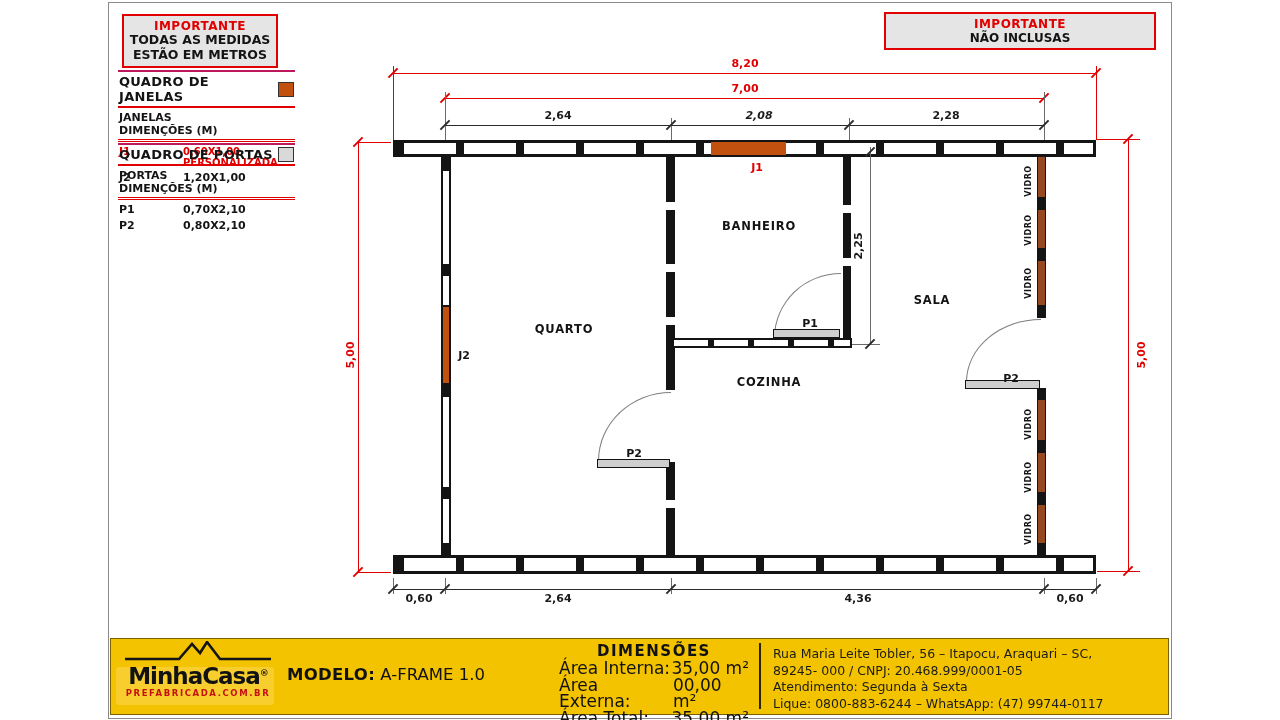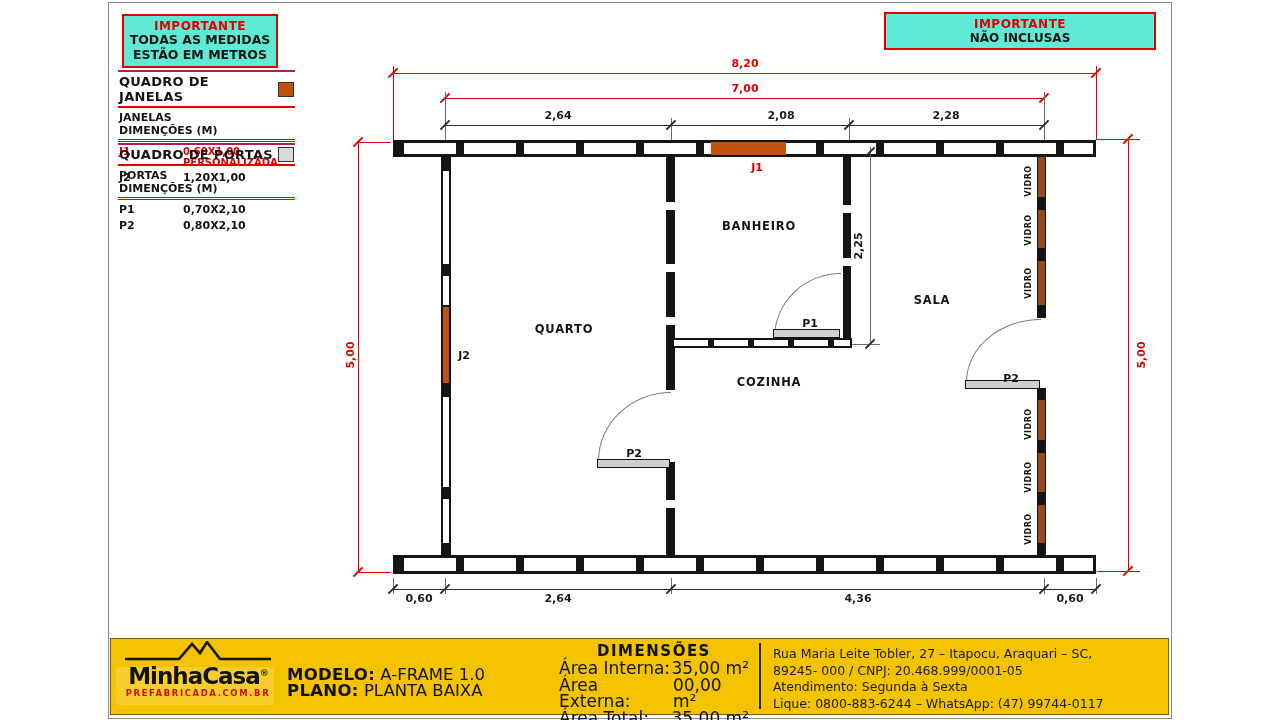--- a/index.html
+++ b/index.html
@@ -1,21 +1,21 @@
 <!DOCTYPE html>
 <html><head>
 <meta charset="utf-8">
 <style>
   html,body{margin:0;padding:0;background:#fff;}
   #stage{position:relative;width:1280px;height:720px;background:#fff;overflow:hidden;
          font-family:"DejaVu Sans","Liberation Sans",sans-serif;}
   
   #sheet{position:absolute;left:108px;top:2px;width:1062px;height:715px;border:1px solid #8a8a8a;background:#fff;}
   
-  .notebox{position:absolute;border:2px solid #e00000;background:#5eead4;text-align:center;padding:3px 4px;box-sizing:border-box;}
+  .notebox{position:absolute;border:2px solid #e00000;background:#e5e5e5;text-align:center;padding:3px 4px;box-sizing:border-box;}
   .notebox .nb-title{color:#e00000;font-weight:bold;font-size:12px;letter-spacing:.5px;}
   .notebox .nb-line{color:#141414;font-weight:bold;font-size:12.5px;line-height:1.18;}
   
   .qtable{position:absolute;width:177px;}
   .tbl-head{display:flex;justify-content:space-between;align-items:center;border-top:2px solid #be185d;border-bottom:2px solid #e00000;padding:2px 1px;font-weight:bold;font-size:13px;color:#141414;letter-spacing:.3px;}
   .swatch{width:14px;height:13px;border:1px solid #333;}
   .sw-window{background:#c2500f;}
   .sw-door{background:#d9d9d9;}
   .tbl-sub{display:flex;font-weight:bold;font-size:11px;color:#141414;padding:3px 1px 2px;border-bottom:3px double #e00000;flex-direction:column;}
   .tbl-row{display:flex;align-items:baseline;font-weight:bold;font-size:11px;color:#141414;padding:1.5px 1px;}
@@ -201,21 +201,21 @@
   <div class="line" style="left:445px;top:125px;width:599px;height:1px;"></div>
   <div class="line ext" style="left:445px;top:92px;width:1px;height:48px;"></div>
   <div class="line ext" style="left:671px;top:118px;width:1px;height:22px;"></div>
   <div class="line ext" style="left:849px;top:118px;width:1px;height:22px;"></div>
   <div class="line ext" style="left:1044px;top:92px;width:1px;height:48px;"></div>
   <div class="tick" style="left:445px;top:125px;"></div>
   <div class="tick" style="left:671px;top:125px;"></div>
   <div class="tick" style="left:849px;top:125px;"></div>
   <div class="tick" style="left:1044px;top:125px;"></div>
   <div class="dl" style="left:558px;top:109px;">2,64</div>
-  <div class="dl" style="left:781px;top:109px;">2,08</div>
+  <div class="dl" style="left:759px;top:109px;font-style:italic;">2,08</div>
   <div class="dl" style="left:946px;top:109px;">2,28</div>
 
   <div class="line red" style="left:358px;top:142px;width:1px;height:430px;"></div>
   <div class="line red" style="left:358px;top:142px;width:33px;height:1px;"></div>
   <div class="line red" style="left:358px;top:572px;width:33px;height:1px;"></div>
   <div class="tick red" style="left:358px;top:142px;"></div>
   <div class="tick red" style="left:358px;top:572px;"></div>
   <div class="dl red vert" style="left:350px;top:355px;">5,00</div>
 
   <div class="line red" style="left:1128px;top:139px;width:1px;height:432px;"></div>
@@ -254,43 +254,39 @@
         <path d="M2 18 L56 18 L69 3 L77 12 L84 1 L97 18 L148 18" stroke="#151515" stroke-width="2.6" fill="none"></path>
       </svg>
       <div class="brand"><span>MinhaCasa</span><span class="reg">®</span></div>
       <div class="sub">PREFABRICADA.COM.BR</div>
     </div>
 
     <div class="mp-line" style="left:176px;top:26px;">
       <b>MODELO:</b>
       <span>A-FRAME 1.0</span>
     </div>
-    <div class="mp-line" style="left:176px;top:42px;">
-      <b>PLANO:</b>
-      <span>PLANTA BAIXA</span>
-    </div>
 
     <div id="dims-block">
       <div id="dims-title">DIMENSÕES</div>
       <div class="dim-row">
         <span>Área Interna:</span>
         <span>35,00 m²</span>
       </div>
       <div class="dim-row">
         <span>Área Externa:</span>
         <span>00,00 m²</span>
       </div>
       <div class="dim-row">
         <span>Área Total:</span>
         <span>35,00 m²</span>
       </div>
     </div>
 
     <div id="foot-divider"></div>
 
     <div id="address">
-      <div>Rua Maria Leite Tobler, 27 – Itapocu, Araquari – SC,</div>
+      <div>Rua Maria Leite Tobler, 56 – Itapocu, Araquari – SC,</div>
       <div>89245- 000 / CNPJ: 20.468.999/0001-05</div>
       <div>Atendimento: Segunda à Sexta</div>
       <div>Lique: 0800-883-6244 – WhatsApp: (47) 99744-0117</div>
     </div>
   </div>
 </div>
 
 </body></html>

